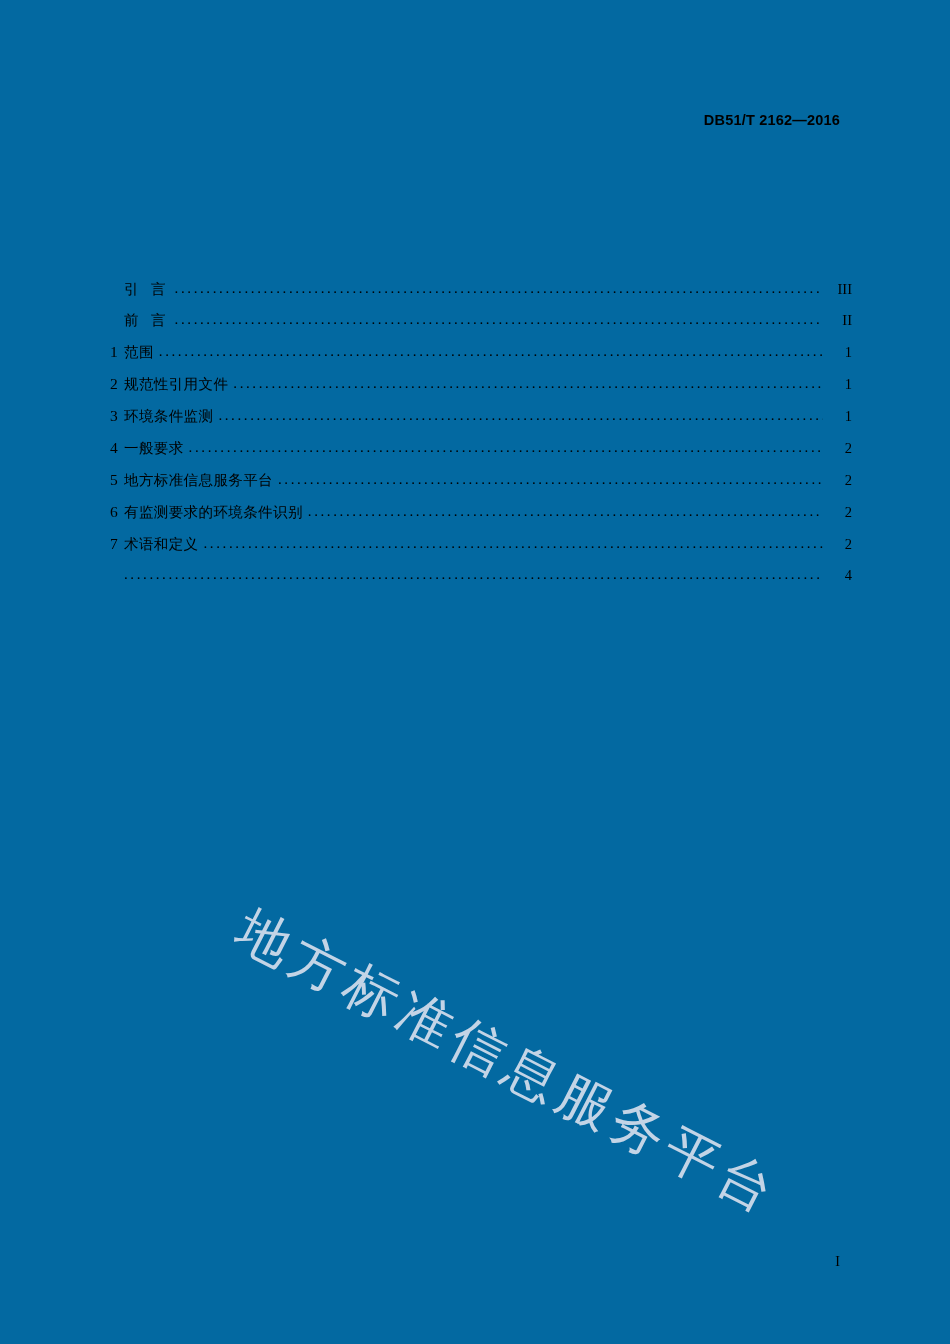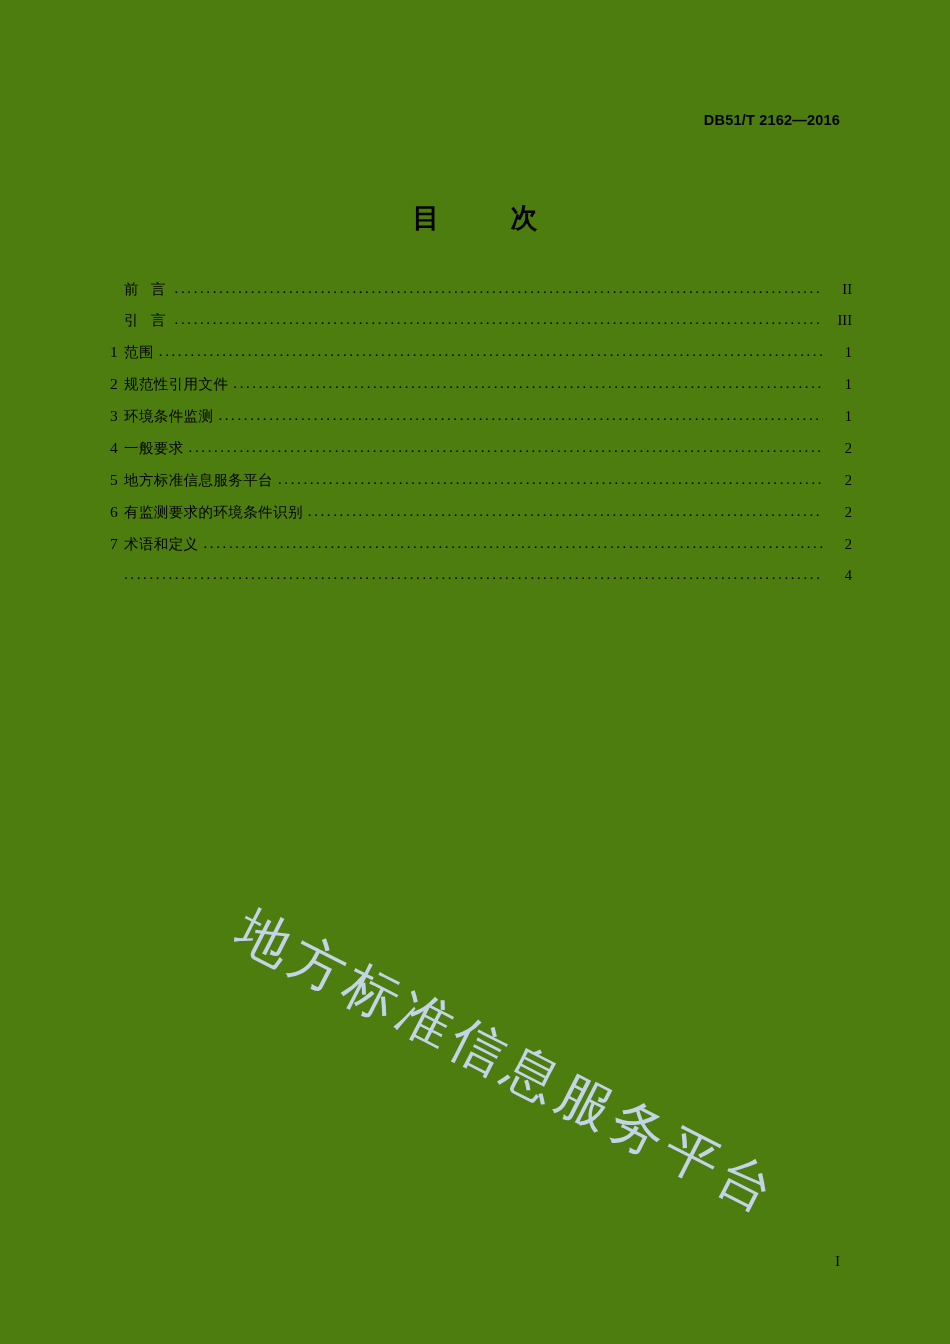--- a/index.html
+++ b/index.html
@@ -9,21 +9,21 @@
   }
   body {
     font-family: "Liberation Serif", "DejaVu Serif", serif;
     color: #000000;
   }
   .page {
     position: relative;
     width: 950px;
     height: 1344px;
     margin: 0 auto;
-    background: #4d7c0f;
+    background: #0369a1;
     overflow: hidden;
   }
   .header-code {
     position: absolute;
     top: 112px;
     right: 110px;
     font-family: "Liberation Sans", sans-serif;
     font-weight: bold;
     font-size: 14.5px;
     letter-spacing: 0.2px;
@@ -125,36 +125,35 @@
     font-size: 14px;
   }
 </style>
 </head>
 <body>
 
 <div class="page">
 
   <div class="header-code">DB51/T 2162—2016</div>
 
-  <div class="doc-title">目　次</div>
 
   <div class="toc">
+
+    <div class="toc-row">
+      <span class="num"></span>
+      <span class="label wide">引  言</span>
+      <span class="leader"></span>
+      <span class="pg">III</span>
+    </div>
 
     <div class="toc-row">
       <span class="num"></span>
       <span class="label wide">前  言</span>
       <span class="leader"></span>
       <span class="pg">II</span>
-    </div>
-
-    <div class="toc-row">
-      <span class="num"></span>
-      <span class="label wide">引  言</span>
-      <span class="leader"></span>
-      <span class="pg">III</span>
     </div>
 
     <div class="toc-row">
       <span class="num">1</span>
       <span class="label">范围</span>
       <span class="leader"></span>
       <span class="pg">1</span>
     </div>
 
     <div class="toc-row">

